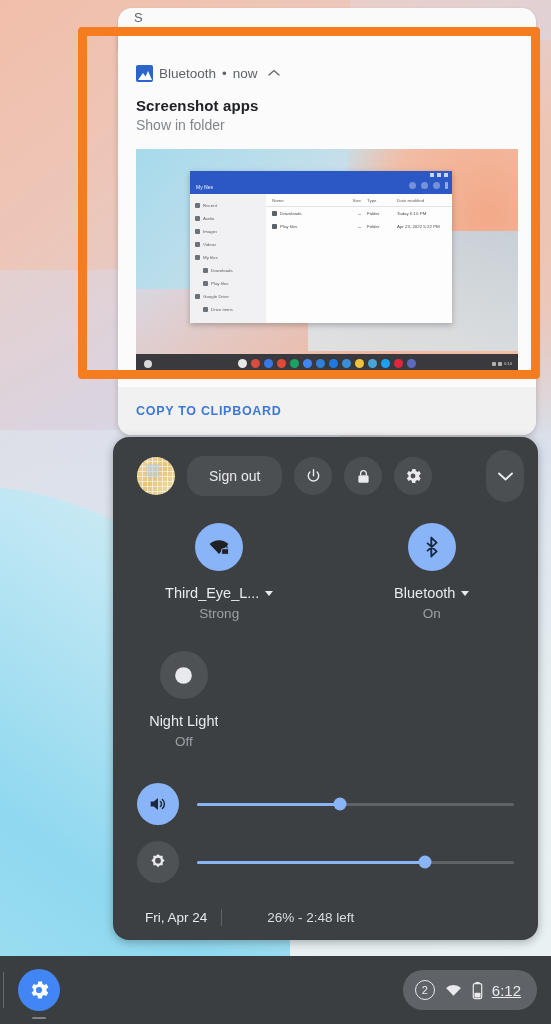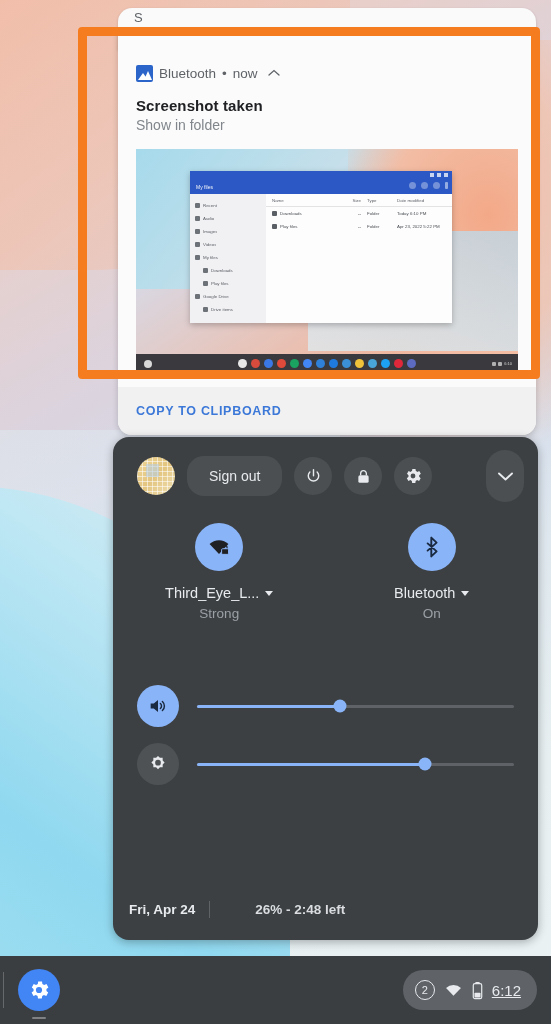--- a/index.html
+++ b/index.html
@@ -401,26 +401,25 @@
   }
   .qs-slider-knob {
     position: absolute; top: 50%;
     width: 13px; height: 13px; border-radius: 50%;
     background: #8ab4f8;
     transform: translate(-50%, -50%);
     cursor: pointer;
   }
 
   .qs-footer {
-    position: absolute; left: 0; bottom: 8px;
+    position: absolute; left: 0; bottom: 0;
     display: flex; align-items: center;
     height: 46px;
-    padding-left: 16px;
+    padding-left: 32px;
     gap: 14px;
-    font-weight: bold;
   }
   .qs-date { font-size: 13.5px; color: #e8eaed; cursor: pointer; }
   .qs-divider { width: 1px; height: 17px; background: #5f6368; }
   .qs-battery { font-size: 13.5px; color: #dadce0; cursor: pointer; margin-left: 31px; }
 
   
   #shelf {
     position: absolute; left: 0; bottom: 0;
     width: 551px; height: 68px;
     background: #3b3e41;
@@ -486,21 +485,21 @@
       <span class="notif-app-name">Bluetooth</span>
       <span class="notif-sep">•</span>
       <span class="notif-time">now</span>
       <span class="notif-collapse">
         <svg width="12" height="8" viewBox="0 0 12 8">
           <path d="M1 6 L6 1.6 L11 6" stroke="#5f6368" stroke-width="1.3" fill="none" stroke-linecap="round"></path>
         </svg>
       </span>
     </div>
 
-    <div class="notif-title">Screenshot taken</div>
+    <div class="notif-title">Screenshot apps</div>
     <div class="notif-sub">Show in folder</div>
 
     <div class="notif-thumb">
       <div class="thumb-cyan"></div>
       <div class="thumb-peach-right"></div>
       <div class="thumb-blue-bottom"></div>
 
       <div class="mini-window">
         <div class="mini-caption">
           <span class="ctl" style="right:18px;"></span>
@@ -673,20 +672,32 @@
         <div class="qs-tile-label-row">
           <span class="qs-tile-label">Bluetooth</span>
           <span class="qs-tile-caret"></span>
         </div>
         <div class="qs-tile-status">On</div>
       </div>
 
     </div>
 
     <div class="qs-tiles-row2">
+      <div class="qs-tile">
+        <div class="qs-tile-circle off">
+          <svg width="25" height="25" viewBox="0 0 24 24">
+            <circle cx="12" cy="12" r="8" fill="#e8eaed"></circle>
+            <path d="M12 4 a8 8 0 0 0 0 16 a6.2 6.2 0 0 1 0 -16 Z" fill="#5f6368"></path>
+          </svg>
+        </div>
+        <div class="qs-tile-label-row">
+          <span class="qs-tile-label">Night Light</span>
+        </div>
+        <div class="qs-tile-status">Off</div>
+      </div>
       <div class="qs-tile"></div>
       <div class="qs-tile"></div>
     </div>
 
     <div class="qs-slider-row" style="margin-top:26px;">
       <div class="qs-slider-icon accent">
         <svg width="22" height="22" viewBox="0 0 24 24">
           <path d="M4 9.4 H7.4 L12 5.4 V18.6 L7.4 14.6 H4 Z" fill="#1a2a40"></path>
           <path d="M14.6 9.3 a3.6 3.6 0 0 1 0 5.4" stroke="#1a2a40" stroke-width="1.6" fill="none" stroke-linecap="round"></path>
           <path d="M16.8 7 a6.8 6.8 0 0 1 0 10" stroke="#1a2a40" stroke-width="1.6" fill="none" stroke-linecap="round"></path>

